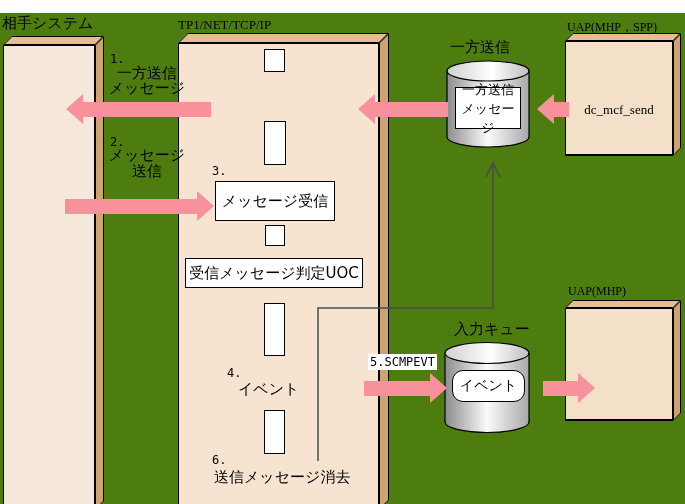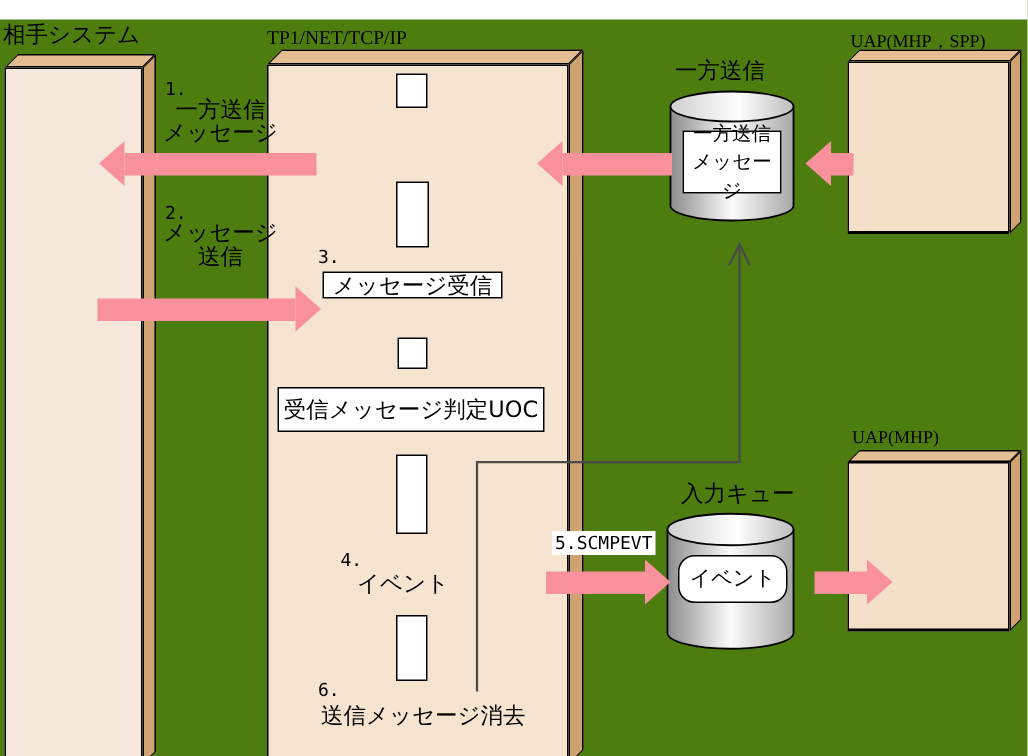--- a/index.html
+++ b/index.html
@@ -113,21 +113,21 @@
   <div class="abs jp" style="left:450px;top:26px">一方送信</div>
   <div class="abs mono" style="left:568px;top:271px;font-size:12px">UAP(MHP)</div>
   <div class="abs jp" style="left:454px;top:308px">入力キュー</div>
 
   <div class="wbox" style="left:264px;top:36px;width:21px;height:23px;"></div>
   <div class="wbox" style="left:264px;top:108px;width:22px;height:44px;"></div>
   <div class="wbox" style="left:265px;top:212px;width:20px;height:21px;"></div>
   <div class="wbox" style="left:264px;top:290px;width:21px;height:53px;"></div>
   <div class="wbox" style="left:264px;top:397px;width:21px;height:44px;"></div>
 
-  <div class="wbox cbox" style="left:215px;top:168px;width:120px;height:18px;">
+  <div class="wbox cbox" style="left:215px;top:168px;width:120px;height:40px;">
     <span class="jp">メッセージ受信</span>
   </div>
   <div class="wbox cbox" style="left:185px;top:245px;width:178px;height:30px;">
     <span class="jp">受信メッセージ判定UOC</span>
   </div>
 
   <div class="abs num" style="left:110px;top:39px">1.</div>
   <div class="abs jp center-text" style="left:101px;top:53px;width:92px;line-height:15px">
     <div>一方送信</div>
     <div>メッセージ</div>
@@ -147,20 +147,21 @@
   <div class="wbox cbox" style="left:455px;top:74px;width:66px;height:42px;font-size:13px;line-height:19px;">
     <div>
       <div>一方送信</div>
       <div>メッセージ</div>
     </div>
   </div>
   <div class="wbox cbox" style="left:452px;top:357px;width:73px;height:32px;font-size:14px;border-radius:11px;">
     <span>イベント</span>
   </div>
 
+  <div class="abs mono center-text" style="left:565px;top:89px;width:108px;">dc_mcf_send</div>
 
   <div>
     <div class="a-head-left" style="left:66px;top:81px;"></div>
     <div class="a-body" style="left:83px;top:89px;width:128px;height:15px;"></div>
   </div>
   <div>
     <div class="a-body" style="left:65px;top:186px;width:132px;height:15px;"></div>
     <div class="a-head-right" style="left:197px;top:178px;"></div>
   </div>
   <div>

